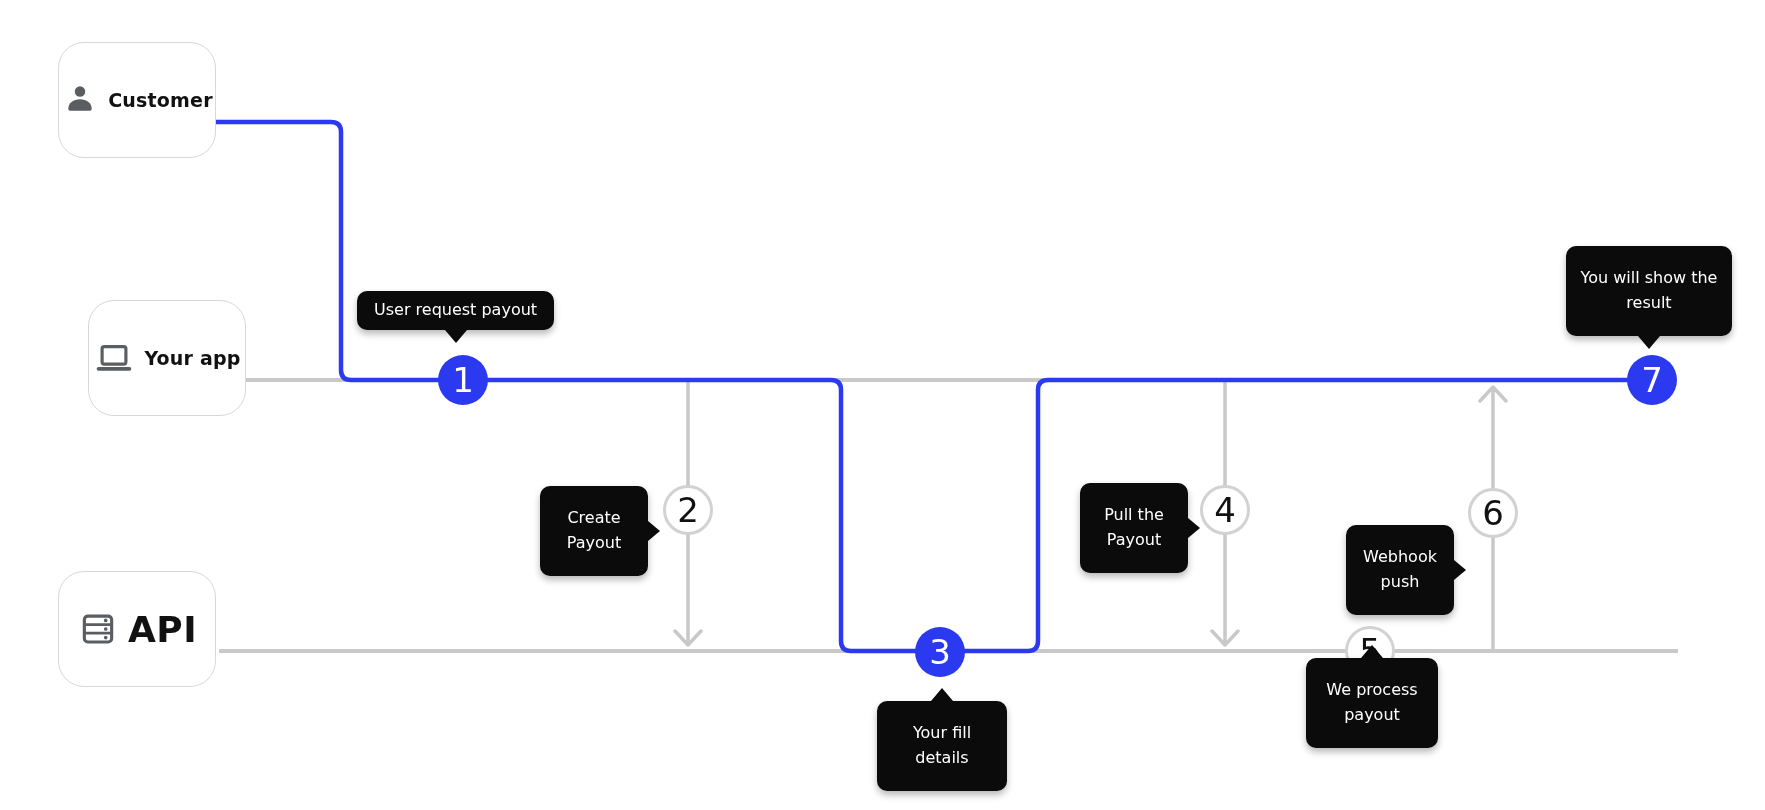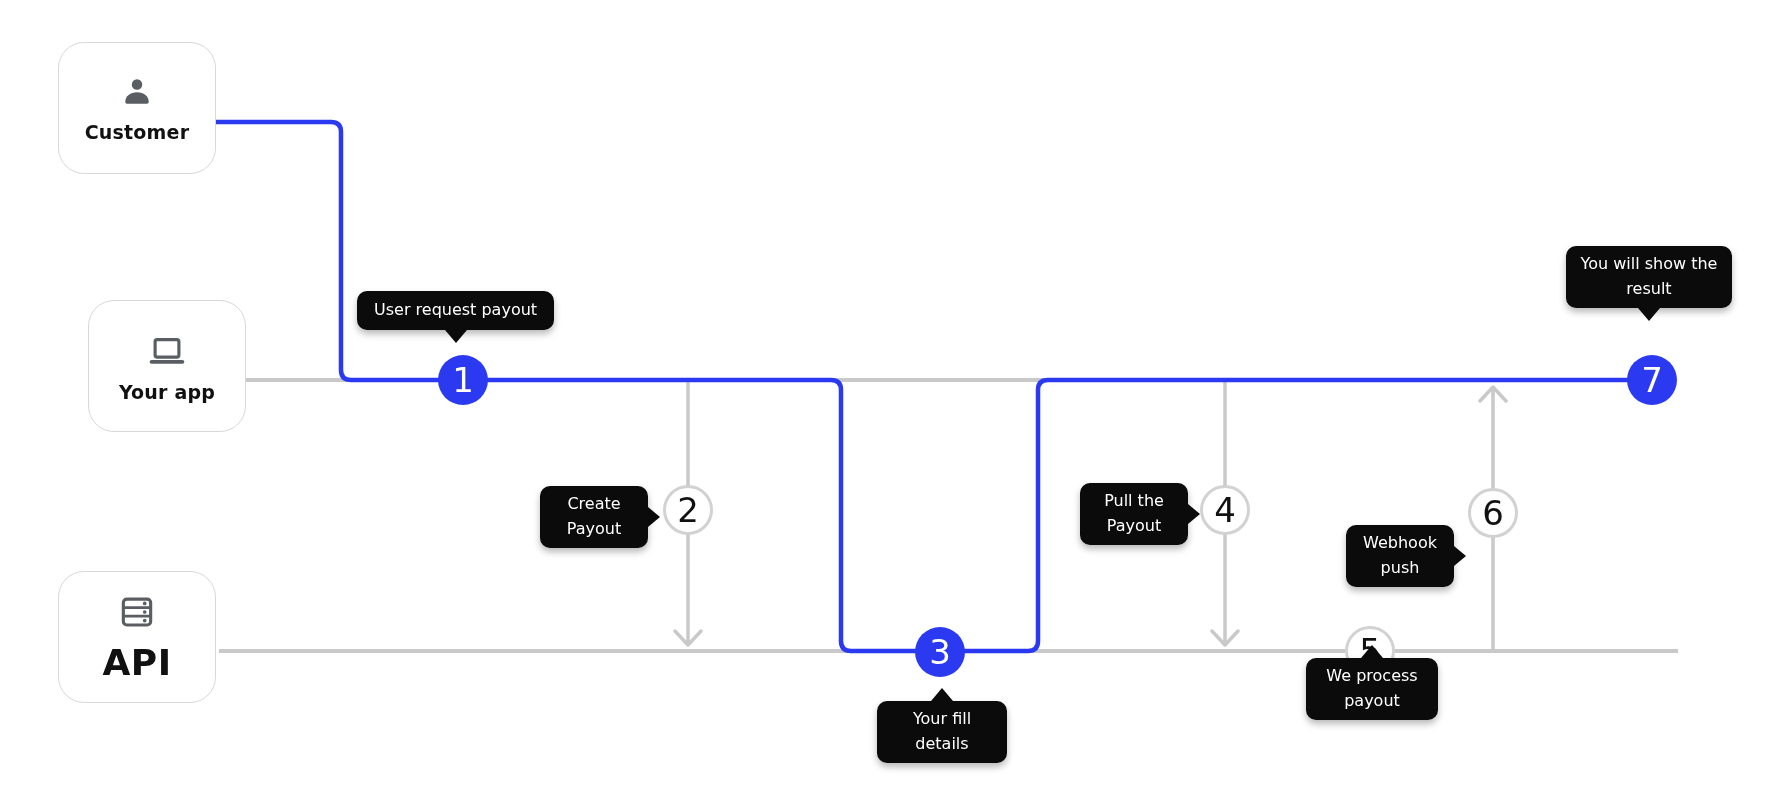--- a/index.html
+++ b/index.html
@@ -7,24 +7,24 @@
     position:relative;
     width:1765px;height:810px;
     background:var(--canvas-bg,#fff);
     font-family:"DejaVu Sans","Liberation Sans",sans-serif;
     overflow:hidden;
   }
   .wires{position:absolute;left:0;top:0;pointer-events:none;}
 
   
   .actor{
-    position:absolute;left:58px;width:158px;height:132px;
+    position:absolute;left:58px;width:158px;height:116px;
     background:#fff;border:1.5px solid var(--box-border,#d8d8d8);
     border-radius:26px;box-sizing:border-box;
-    display:flex;flex-direction:column;align-items:center;justify-content:center;
+    display:flex;flex-direction:row;align-items:center;justify-content:center;
     gap:9px;
   }
   .actor .label{
     color:var(--label-color,#111);font-size:19px;font-weight:600;letter-spacing:.2px;
   }
   .actor.api .label{font-size:36px;font-weight:800;letter-spacing:.5px;}
   .actor svg{display:block;}
 
   
   .step{
@@ -36,21 +36,21 @@
     background:var(--accent-blue,#2b3af0);color:#fff;
   }
   .step.idle{
     background:#fff;border:3px solid var(--circle-border,#d2d2d2);color:#111;
   }
 
   
   .tip{
     position:absolute;background:var(--tooltip-bg,#0b0b0b);color:var(--tooltip-text,#fff);
     border-radius:10px;font-size:16px;line-height:1.55;text-align:center;
-    padding:6px 12px;box-sizing:border-box;
+    padding:20px 12px;box-sizing:border-box;
     box-shadow:0 4px 7px rgba(0,0,0,.28);
   }
   .tip.oneline{white-space:nowrap;padding:7px 17px;}
   .tip::after{content:"";position:absolute;width:0;height:0;}
   .tip.tip-down::after{
     left:50%;transform:translateX(-50%);top:100%;
     border-left:11px solid transparent;border-right:11px solid transparent;
     border-top:13px solid var(--tooltip-bg,#0b0b0b);
   }
   .tip.tip-up::after{

